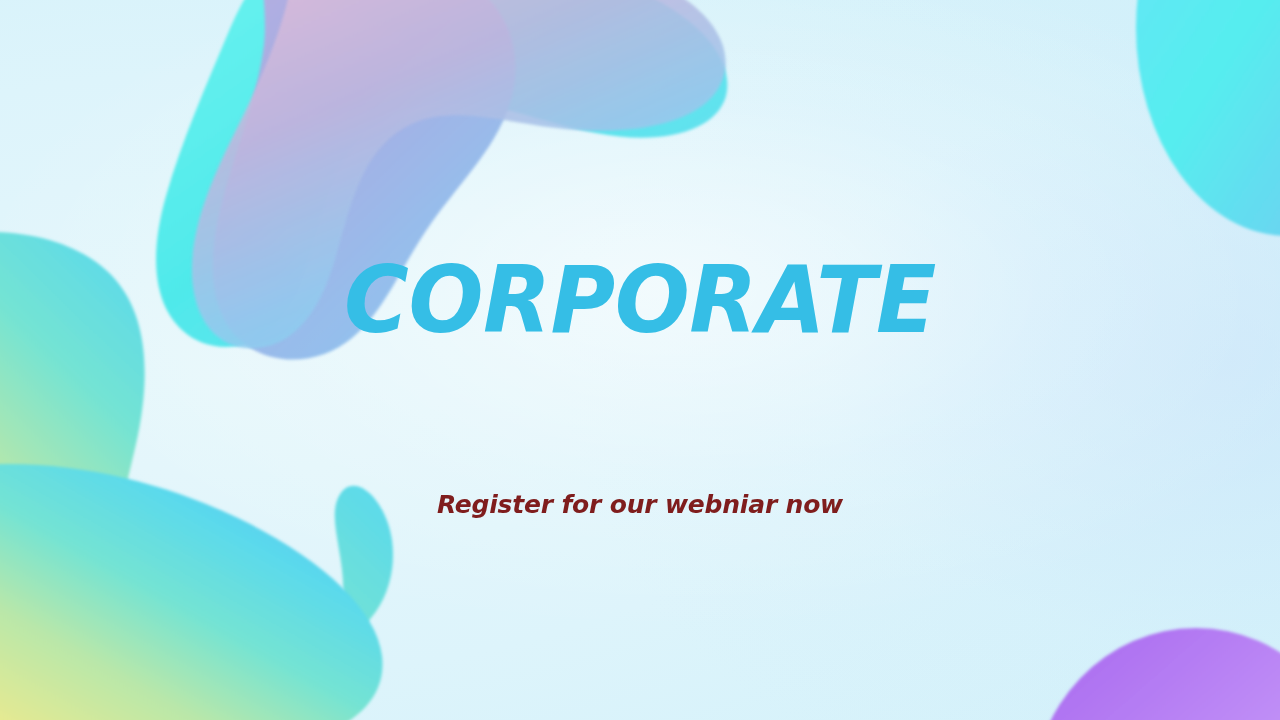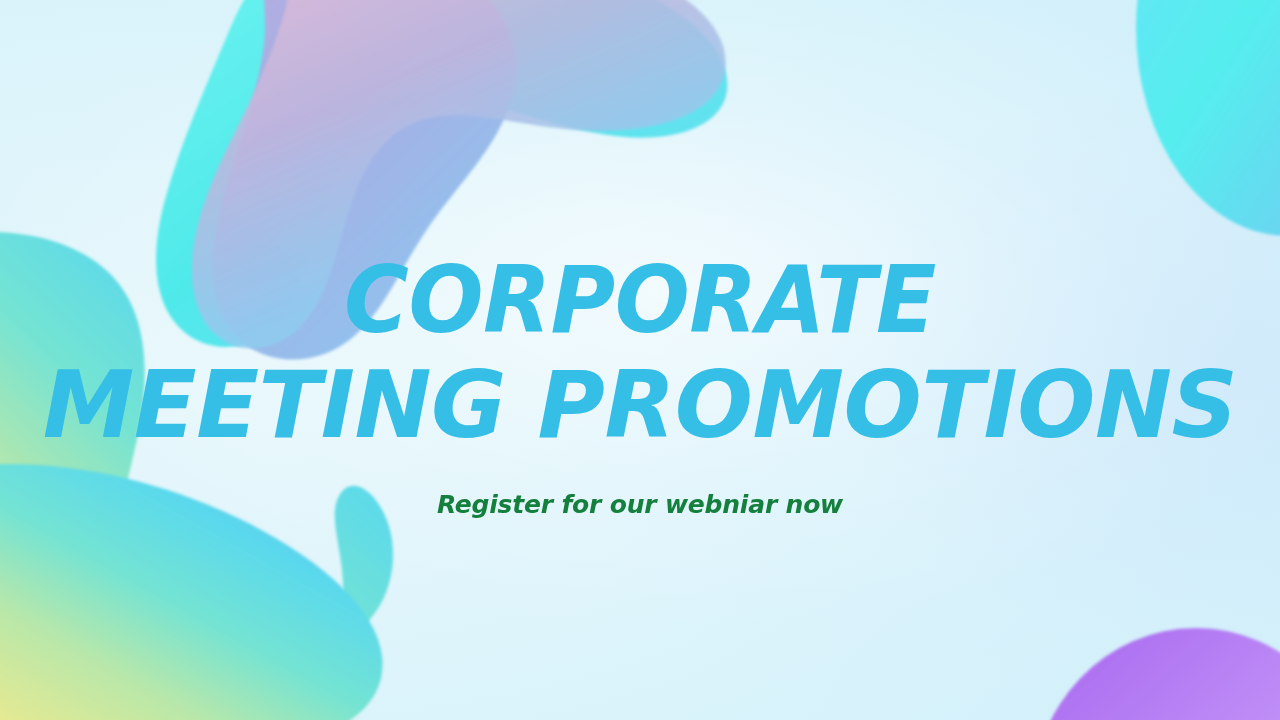--- a/index.html
+++ b/index.html
@@ -96,21 +96,21 @@
     position: absolute;
     top: 490px;
     left: 0;
     right: 0;
     margin: 0;
     text-align: center;
     font-family: "DejaVu Sans", "Liberation Sans", sans-serif;
     font-weight: bold;
     font-style: italic;
     font-size: 25px;
-    color: #15803d;
+    color: #7f1d1d;
     letter-spacing: -0.2px;
     white-space: nowrap;
   }
 </style>
 </head>
 <body>
 
 <div id="poster">
 
   <div class="bg-base"></div>
@@ -215,17 +215,16 @@
              C 40 452, 150 476, 238 518
              C 320 558, 376 608, 382 656
              C 388 706, 340 740, 262 748
              C 160 758, -60 752, -60 752 Z"></path>
 
     <ellipse filter="url(#softBlur)" fill="url(#gradPurpleBR)" cx="1196" cy="800" rx="164" ry="172"></ellipse>
   </svg>
 
   <div class="content">
     <h1 class="headline headline-1">CORPORATE</h1>
-    <h1 class="headline headline-2">MEETING PROMOTIONS</h1>
     <p class="subtitle">Register for our webniar now</p>
   </div>
 
 </div>
 
 </body></html>

